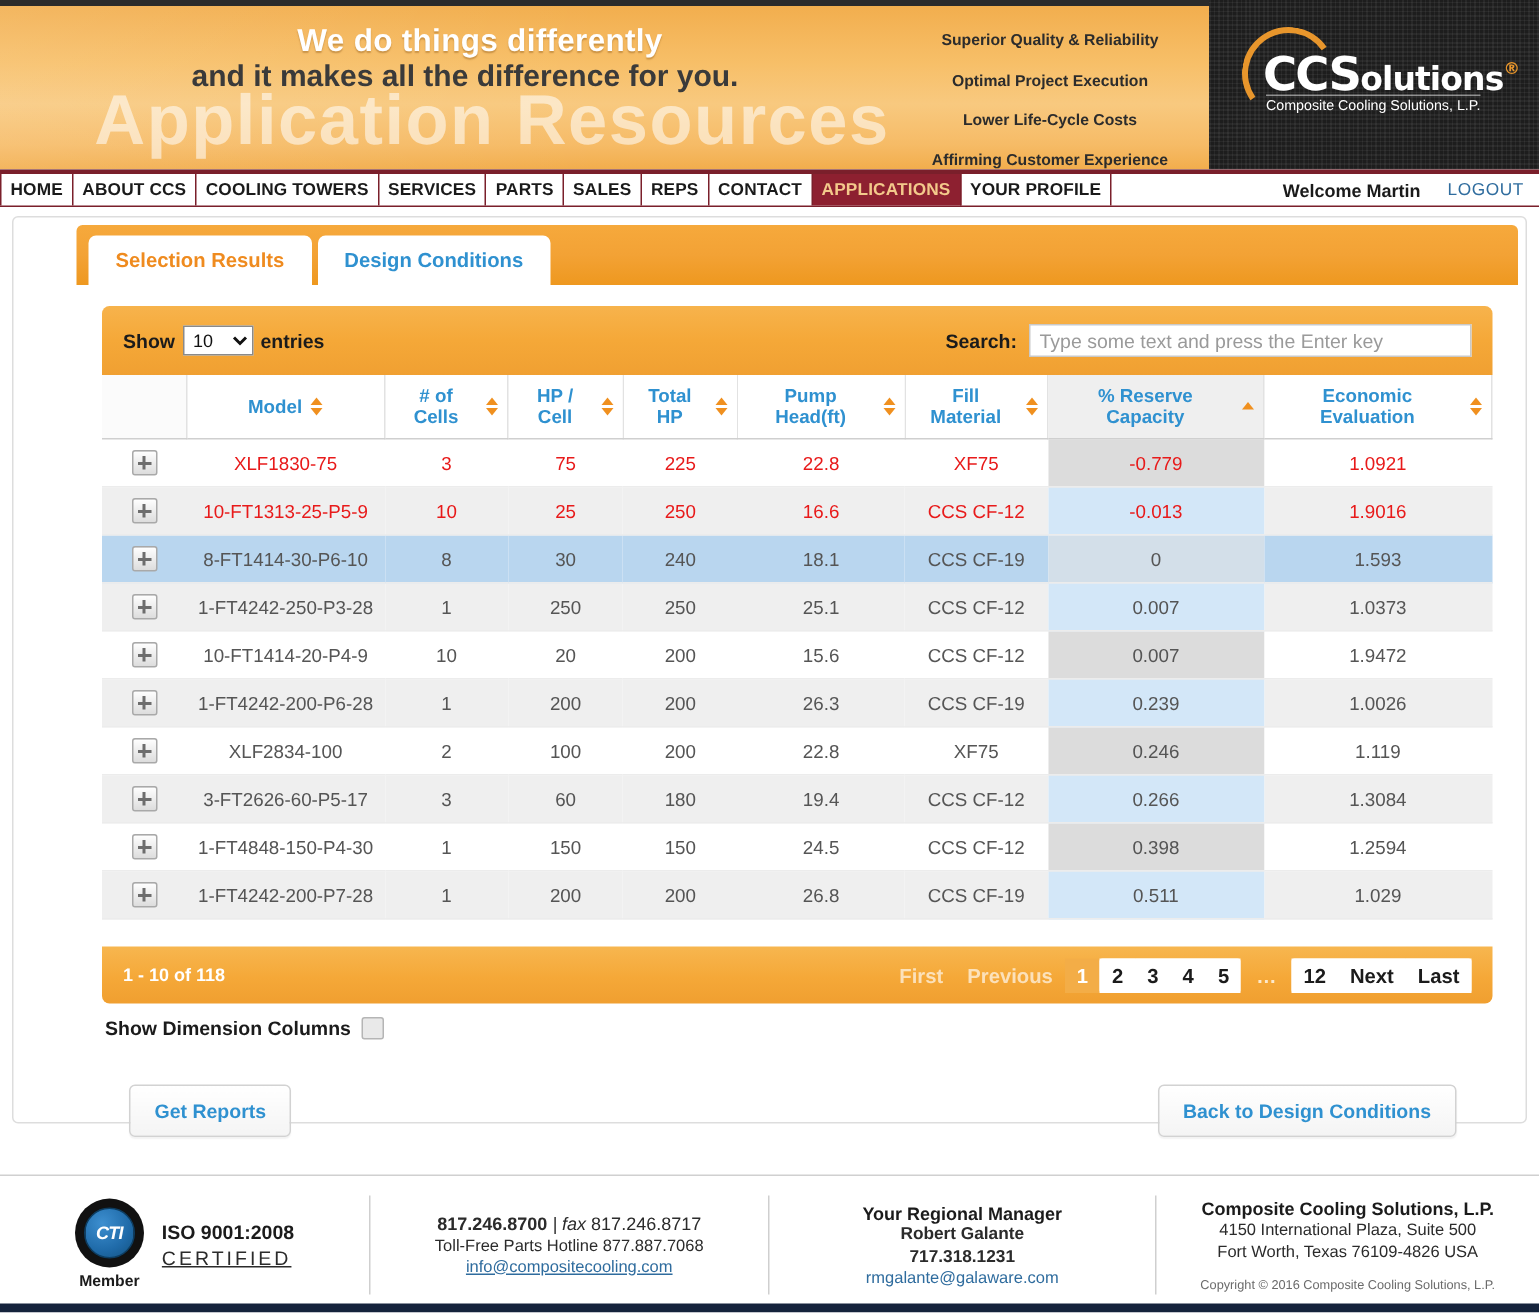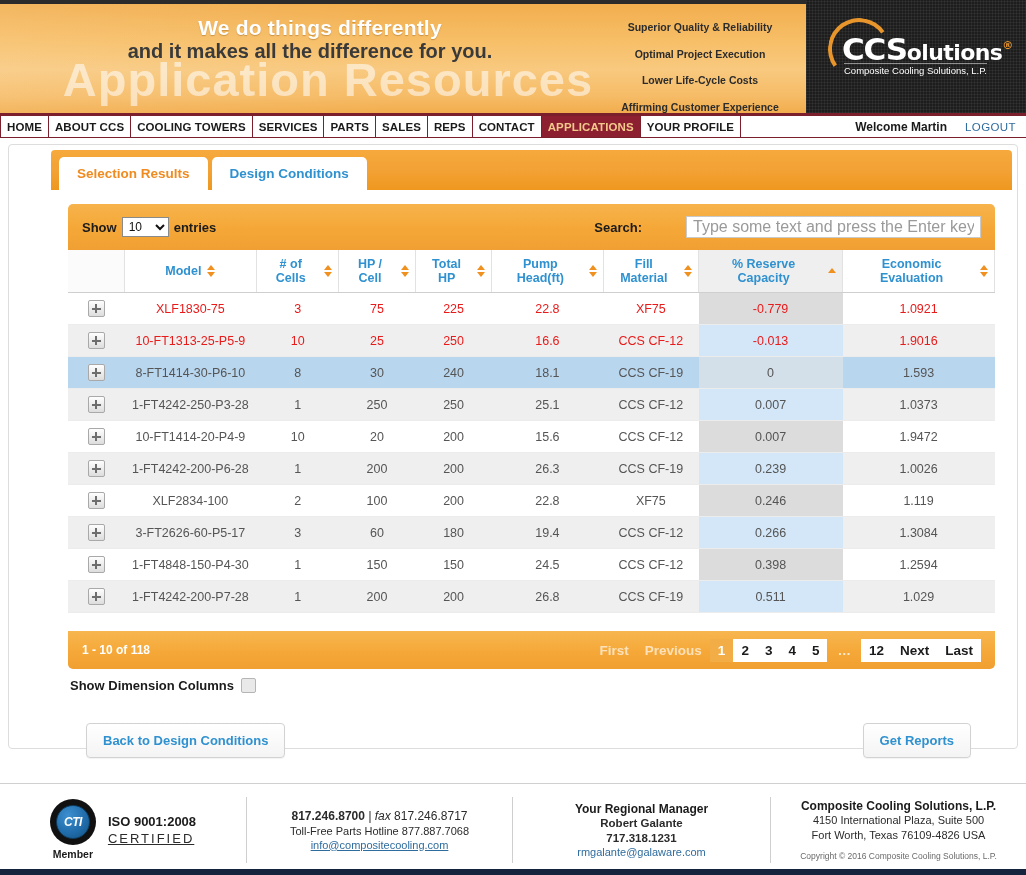--- a/index.html
+++ b/index.html
@@ -234,26 +234,25 @@
   .search-box {
     margin-left: auto;
     display: flex; align-items: center;
     gap: 8px;
   }
   .search-label { font-size: 13px; font-weight: bold; color: #1b1b1b; }
   .search-input {
     width: 295px; height: 22px;
     border: 1px solid #c9c9c9;
     background: #fff;
-    font-size: 16px;
+    font-size: 13px;
     font-family: "Liberation Sans", sans-serif;
     color: #333;
     padding: 0 6px;
     box-sizing: border-box;
-    margin-left: 36px;
   }
   .search-input::placeholder { color: #9a9a9a; }
 
   
   table.results {
     width: 100%;
     border-collapse: collapse;
     font-size: 12.5px;
   }
   table.results thead th {
@@ -712,22 +711,22 @@
           </span>
         </div>
       </div>
 
       <div class="dimrow">
         <span class="dimrow-label">Show Dimension Columns</span>
         <span class="dim-check"></span>
       </div>
 
       <div class="btnrow">
+        <button class="btn">Get Reports</button>
         <button class="btn">Back to Design Conditions</button>
-        <button class="btn">Get Reports</button>
       </div>
 
     </div>
   </div>
 </div>
 
 <div class="footer">
   <div class="fcol c1">
     <div class="cti-block">
       <div class="cti-badge">

